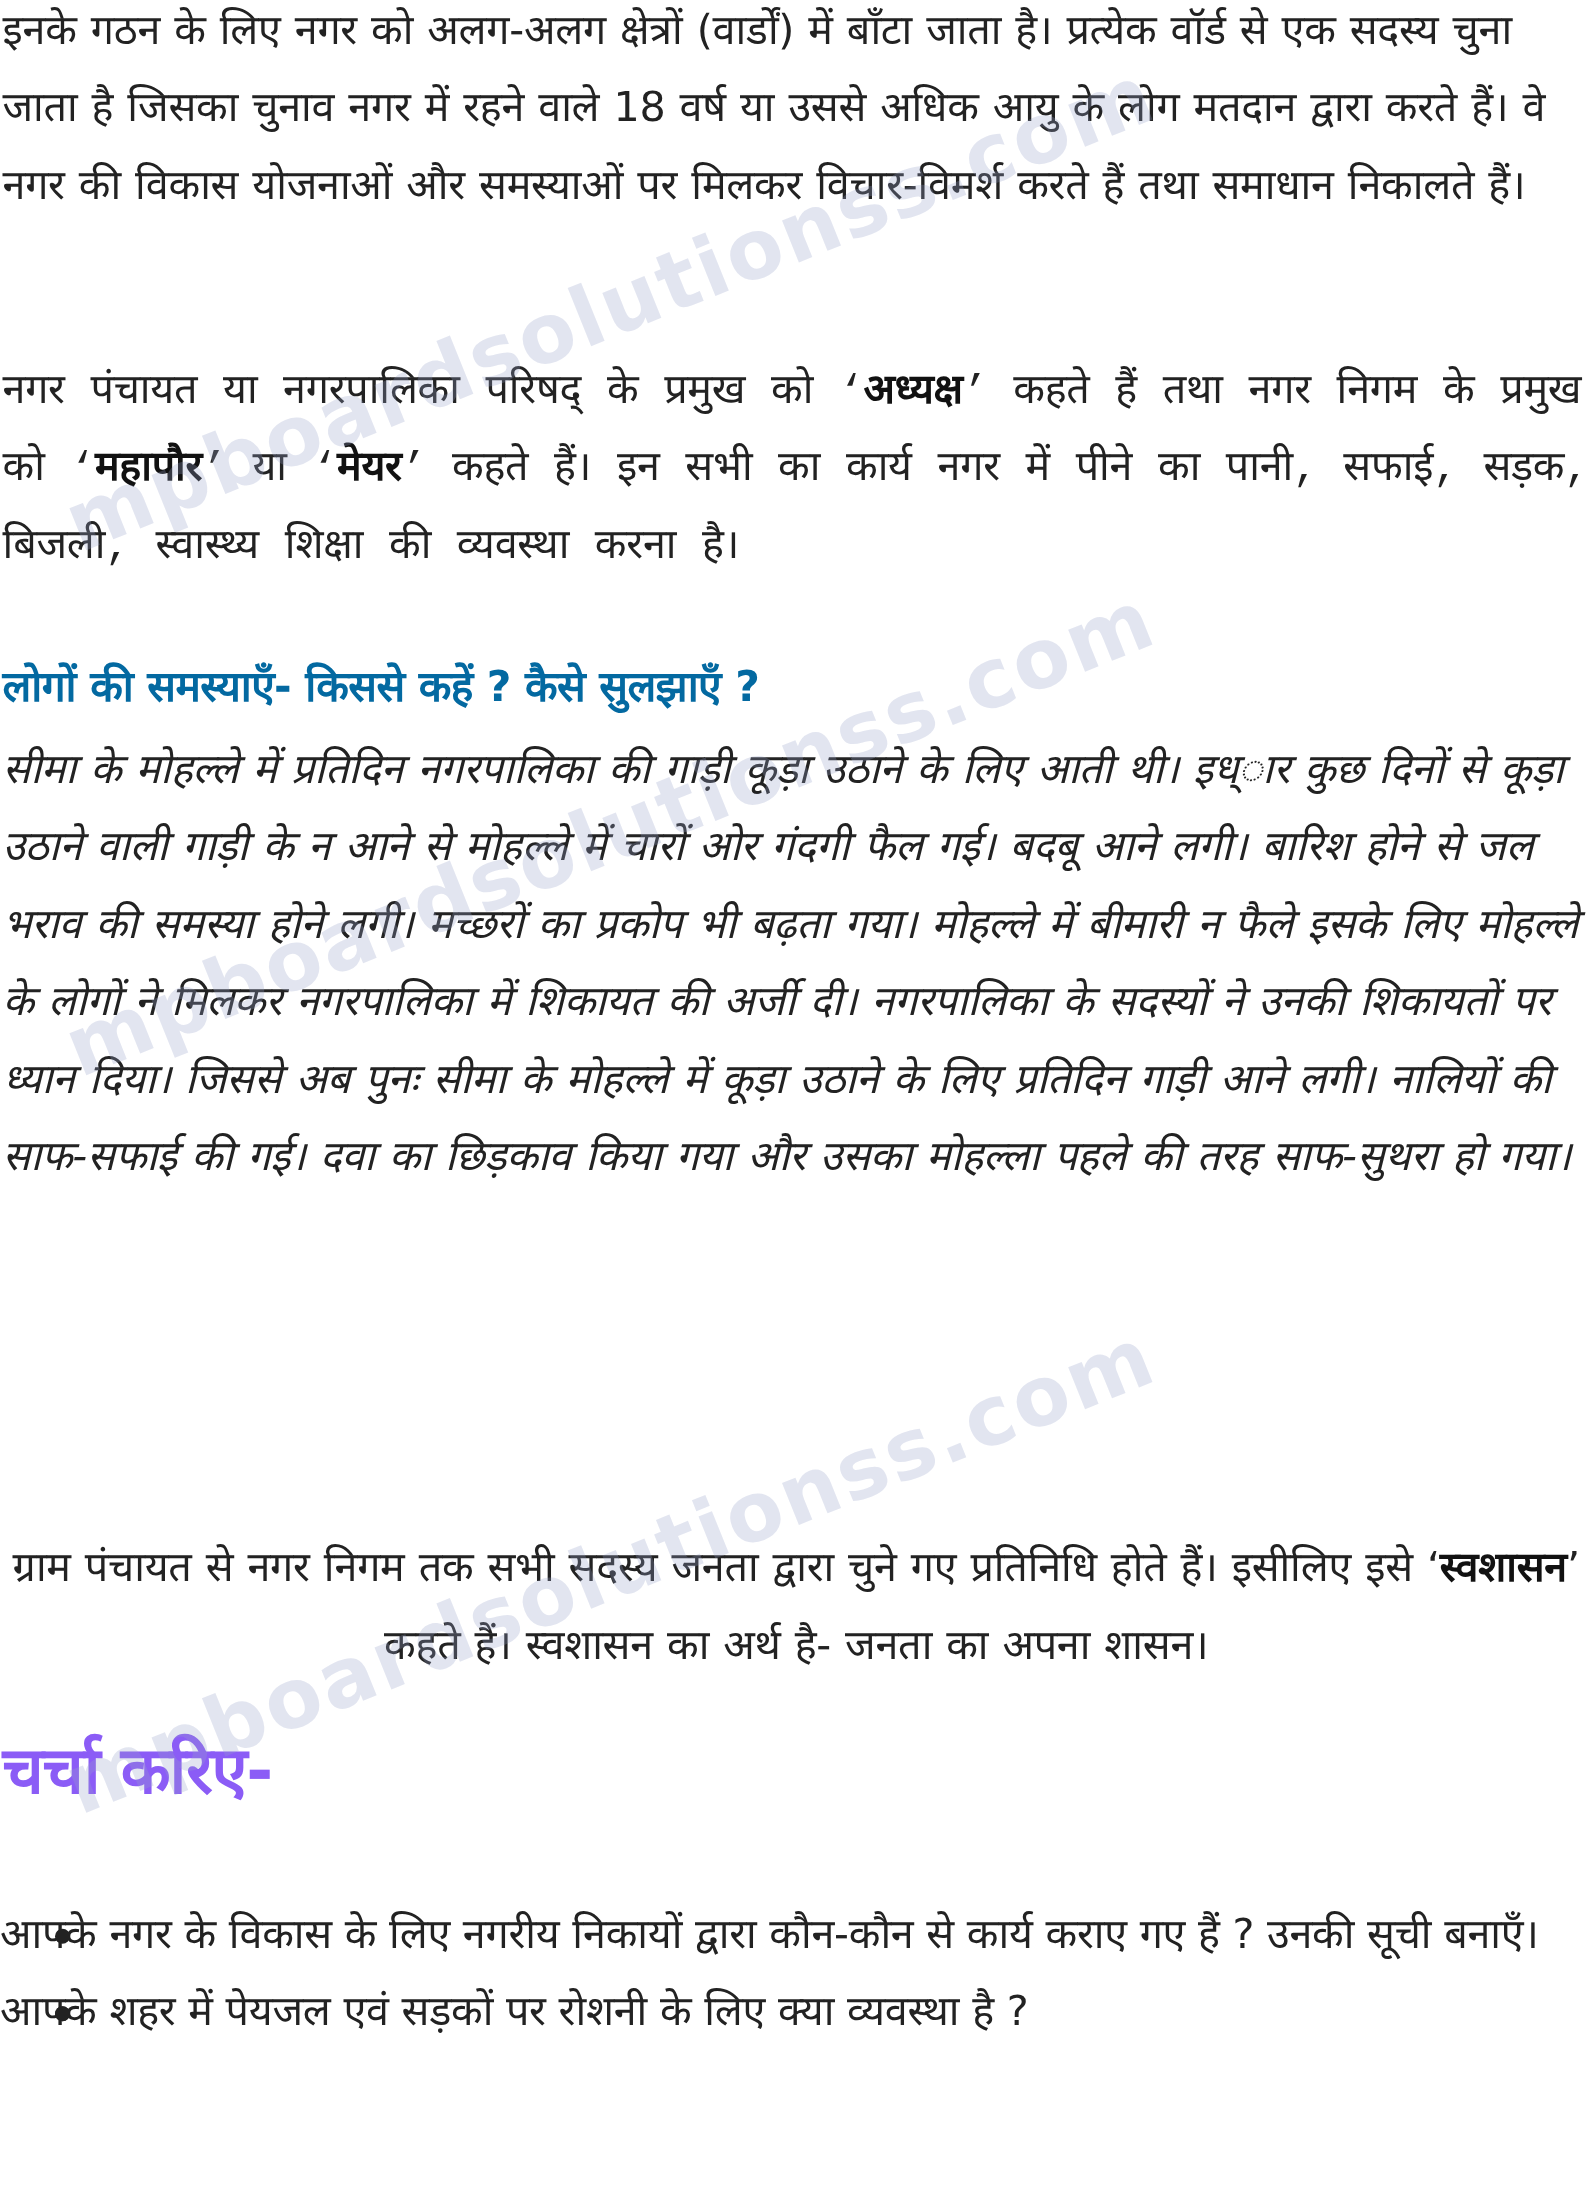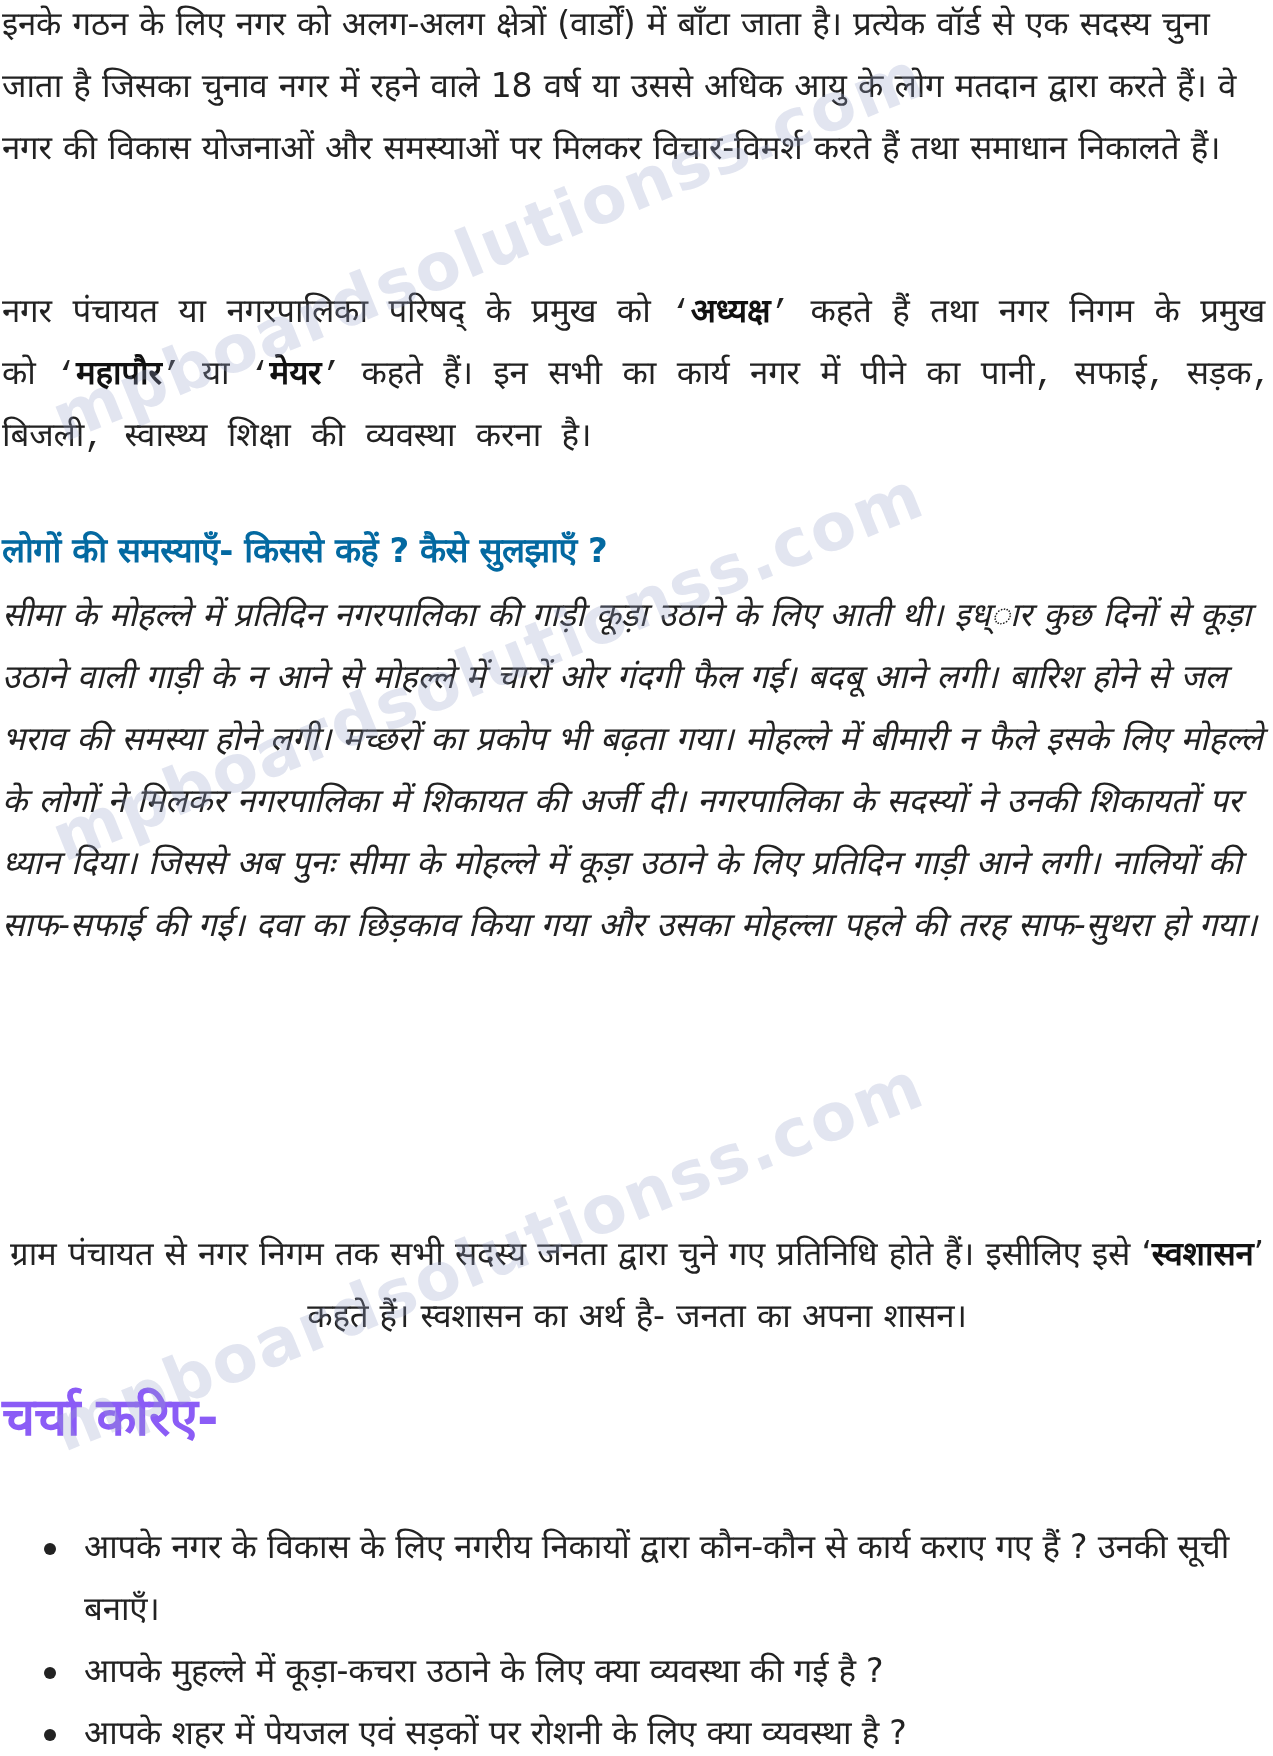--- a/index.html
+++ b/index.html
@@ -38,21 +38,20 @@
     .p2 { position: absolute; top: 283px; left: 2px; width: 1270px; font-family: Liberation Mono, monospace; }
     .h-sub { position: absolute; top: 519px; left: 2px; width: 1270px;
       font-size: 34px; font-weight: bold; line-height: 62px; color: #0369a1; letter-spacing: -0.5px; }
     .p3 { position: absolute; top: 584px; left: 2px; width: 1270px; font-style: italic; }
     .p4 { position: absolute; top: 1223px; left: 2px; width: 1270px; text-align: center; }
     .h-red { position: absolute; top: 1377px; left: 2px;
       font-size: 52px; font-weight: bold; line-height: 80px; color: #8b5cf6; letter-spacing: -1px; }
     .list { position: absolute; top: 1516px; left: 0; width: 1273px; margin: 0; padding: 0; list-style: none; }
     .list li {
       position: relative;
-      padding-left: 84px;
       font-size: 33px;
       line-height: 62px;
       letter-spacing: -0.2px;
     }
     .list li .bullet {
       position: absolute;
       left: 44px;
       top: 27px;
       width: 12px;
       height: 12px;
@@ -87,20 +86,20 @@
   <h2 class="h-sub" style="margin:0">लोगों की समस्याएँ- किससे कहें ? कैसे सुलझाएँ ?</h2>
 
   <p class="para p3">सीमा के मोहल्ले में प्रतिदिन नगरपालिका की गाड़ी कूड़ा उठाने के लिए आती थी। इध्‌ार कुछ दिनों से कूड़ा उठाने वाली गाड़ी के न आने से मोहल्ले में चारों ओर गंदगी फैल गई। बदबू आने लगी। बारिश होने से जल भराव की समस्या होने लगी। मच्छरों का प्रकोप भी बढ़ता गया। मोहल्ले में बीमारी न फैले इसके लिए मोहल्ले के लोगों ने मिलकर नगरपालिका में शिकायत की अर्जी दी। नगरपालिका के सदस्यों ने उनकी शिकायतों पर ध्यान दिया। जिससे अब पुनः सीमा के मोहल्ले में कूड़ा उठाने के लिए प्रतिदिन गाड़ी आने लगी। नालियों की साफ-सफाई की गई। दवा का छिड़काव किया गया और उसका मोहल्ला पहले की तरह साफ-सुथरा हो गया।</p>
 
   <p class="para p4"><span>ग्राम पंचायत से नगर निगम तक सभी सदस्य जनता द्वारा चुने गए प्रतिनिधि होते हैं। इसीलिए इसे ‘</span><b>स्वशासन</b><span>’ कहते हैं। स्वशासन का अर्थ है- जनता का अपना शासन।</span></p>
 
   <h2 class="h-red" style="margin:0">चर्चा करिए-</h2>
 
   <ul class="list">
     <li><span class="bullet"></span><span>आपके नगर के विकास के लिए नगरीय निकायों द्वारा कौन-कौन से कार्य कराए गए हैं ? उनकी सूची बनाएँ।</span></li>
-    <li><span class="bullet"></span><span>आपके मुहल्ले में कूड़ा-कचरा उठाने के लिए क्या व्यवस्था की गई है ?</span></li>
+    <li><span class="bullet"></span></li>
     <li><span class="bullet"></span><span>आपके शहर में पेयजल एवं सड़कों पर रोशनी के लिए क्या व्यवस्था है ?</span></li>
   </ul>
 
   <div class="watermark wm1">mpboardsolutionss.com</div>
   <div class="watermark wm2">mpboardsolutionss.com</div>
   <div class="watermark wm3">mpboardsolutionss.com</div>
 </div>
 
 </body></html>

